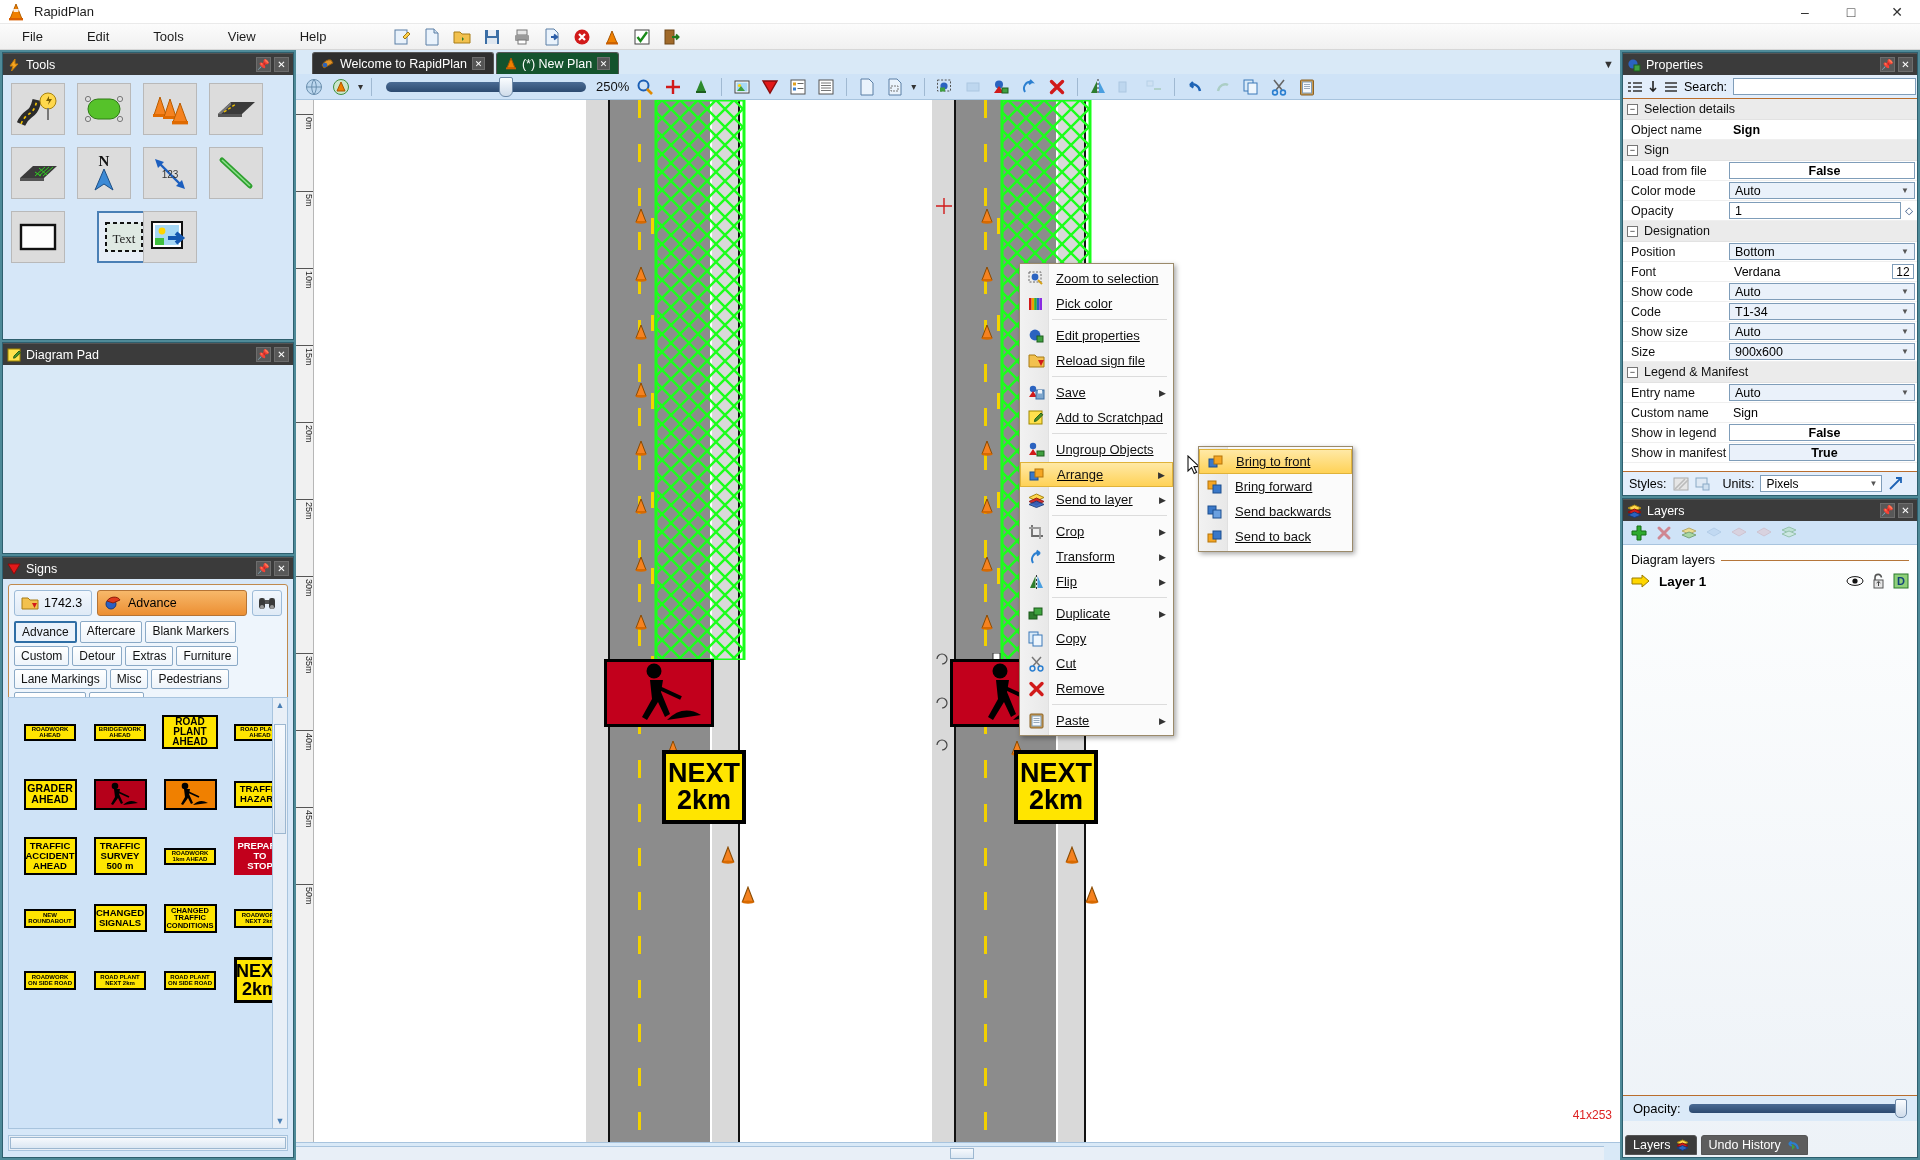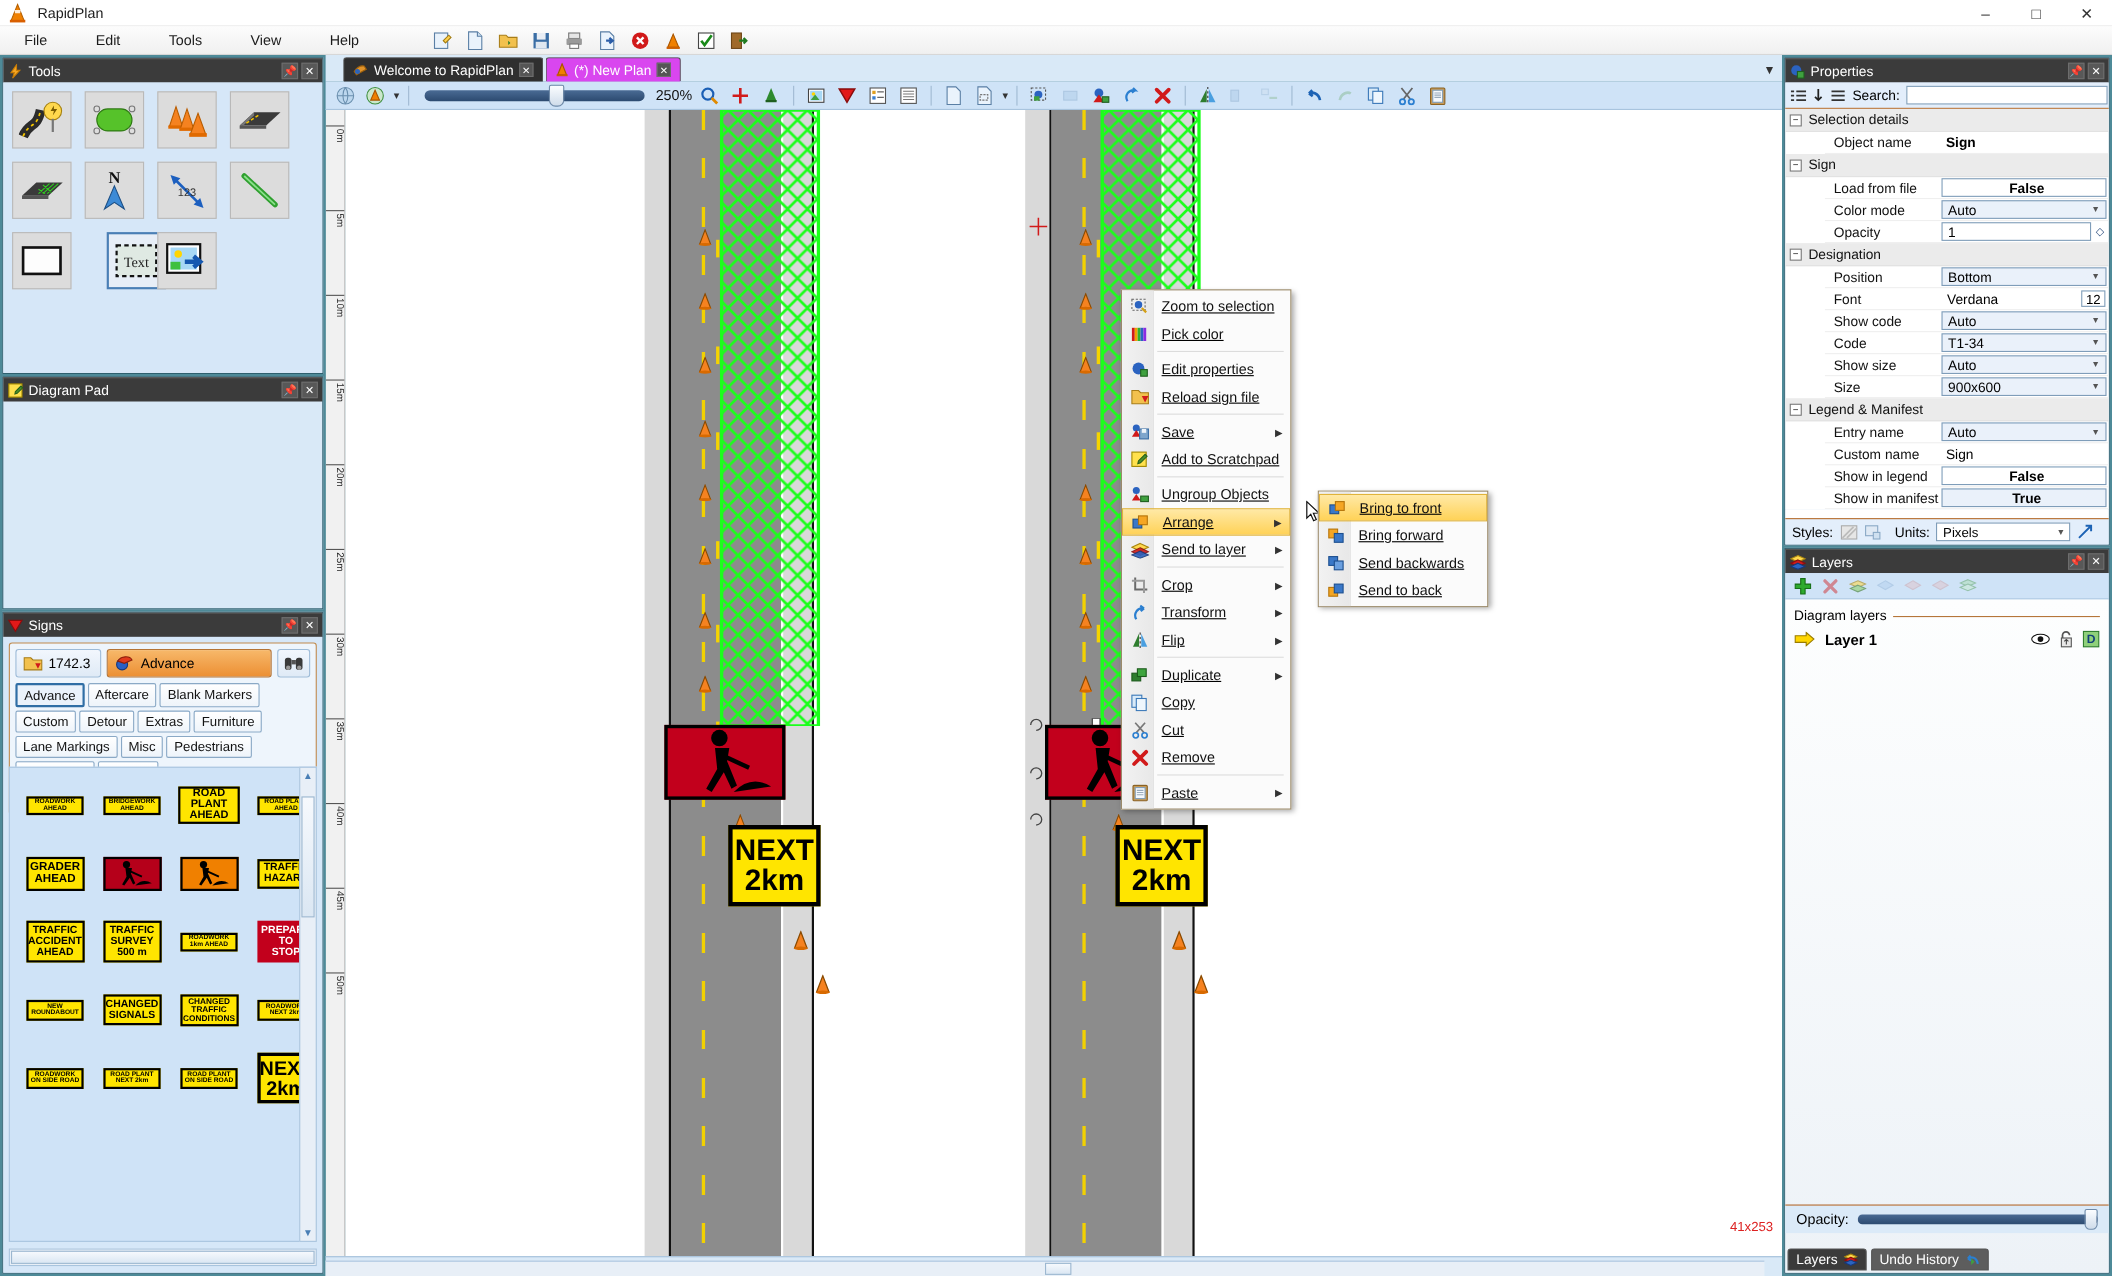--- a/index.html
+++ b/index.html
@@ -111,21 +111,21 @@
   .vscroll .thumb { position:absolute; top:26px; left:1px; width:12px; height:110px;
                     background:linear-gradient(#f6f9fd,#dbe7f3); border:1px solid #9cb7d0;}
   .vscroll .arr { position:absolute; left:0; width:14px; height:14px; display:flex;align-items:center;justify-content:center;font-size:9px;color:#4a7fb5;}
   .hscroll { position:absolute; left:5px; right:5px; bottom:6px; height:16px; background:#e8eff7; border:1px solid #a8c4de;}
   .hscroll .thumb { position:absolute; left:1px; top:1px; right:1px; height:12px; background:linear-gradient(#f6f9fd,#dbe7f3); border:1px solid #9cb7d0;}
 
   
   .tabstrip { height: 24px; background: #d9e9f7; display:flex; align-items:flex-end; padding-left:16px; gap:2px; position:relative;}
   .tab { height: 22px; display:flex; align-items:center; gap:5px; padding: 0 8px; font-size:12.5px;
          background:#2f2f2f; color:#fff; border:1px solid #555; border-bottom:none; border-radius:3px 3px 0 0;}
-  .tab.active { background:#d946ef; }
+  .tab.active { background:#14532d; }
   .tab .x { width:13px; height:13px; background:#555; border:1px solid #6d6d6d; color:#fff; font-size:9px;
             display:flex; align-items:center; justify-content:center;}
   .tabstrip .pin { position:absolute; right:6px; bottom:4px; color:#333; font-size:11px;}
 
   .canvas-toolbar { height: 26px; background: #cfe3f7; display:flex; align-items:center; gap:4px; padding:0 6px;
                     border-bottom:1px solid #a8c4de;}
   .ctb-sep { width:1px; height:18px; background:#a0b9d2; margin:0 4px;}
   .zoom-slider { width: 200px; height:10px; background: linear-gradient(#4a6b94,#2c4a70); border-radius:5px; position:relative; margin:0 6px;}
   .zoom-slider .knob { position:absolute; left:113px; top:-5px; width:14px; height:20px;
                        background:linear-gradient(#fbfdff,#cfdcea); border:1px solid #6f8aa8; border-radius:2px 2px 6px 6px;}
@@ -177,21 +177,21 @@
   
   #props-panel { height: 444px; }
   .props-toolbar { height:24px; background:#e3eefb; display:flex; align-items:center; gap:6px; padding:0 5px;
                    border-bottom:1px solid #b96d2d;}
   .props-search { flex:1; height:17px; background:#fff; border:1px solid #7f9db9; }
   .props-list { background:#fff; font-size:12.5px; overflow:hidden; }
   .pgroup { background:#ebebeb; display:flex; align-items:center; height:21px; padding-left:4px; font-size:12.5px; color:#111;
             border-bottom:1px solid #e2e2e2;}
   .pgroup .exp { width:11px; height:11px; border:1px solid #767676; background:#fff; font-size:9px; line-height:9px;
                  display:flex; align-items:center; justify-content:center; margin-right:6px;}
-  .prow { display:flex; height:20px; border-bottom:1px solid #efefef; align-items:stretch;margin-left:36px; }
+  .prow { display:flex; height:20px; border-bottom:1px solid #efefef; align-items:stretch; }
   .pname { width:104px; padding-left:8px; display:flex; align-items:center; color:#111; }
   .pval { flex:1; display:flex; align-items:center; padding:0 2px;}
   .pval-plain { padding-left:6px; }
   .pval-bold { font-weight:bold; padding-left:6px;}
   .pfield { flex:1; height:17px; border:1px solid #7f9db9; background:#eaf1fa; display:flex; align-items:center;
             padding-left:5px; font-size:12.5px; position:relative; }
   .pfield.white { background:#fff; }
   .pfield.center { justify-content:center; font-weight:bold; }
   .pfield .caret { position:absolute; right:5px; font-size:8px; color:#555;}
   .pfield .spin { position:absolute; right:-13px; font-size:10px; color:#2a4b7c;}

